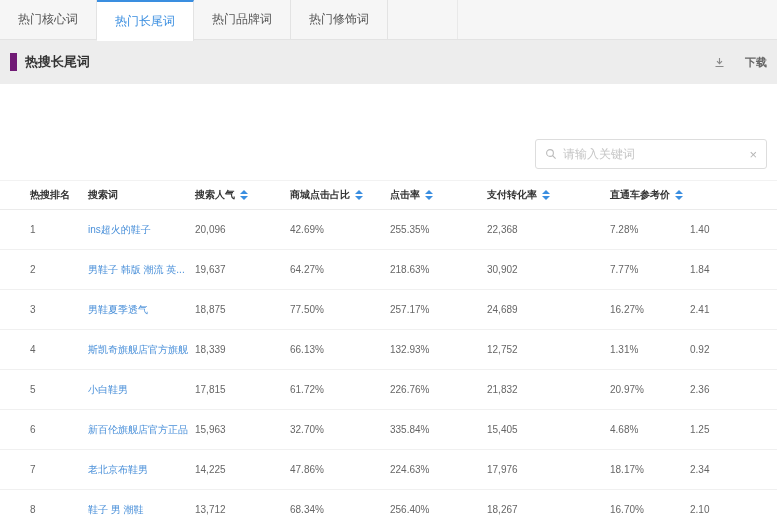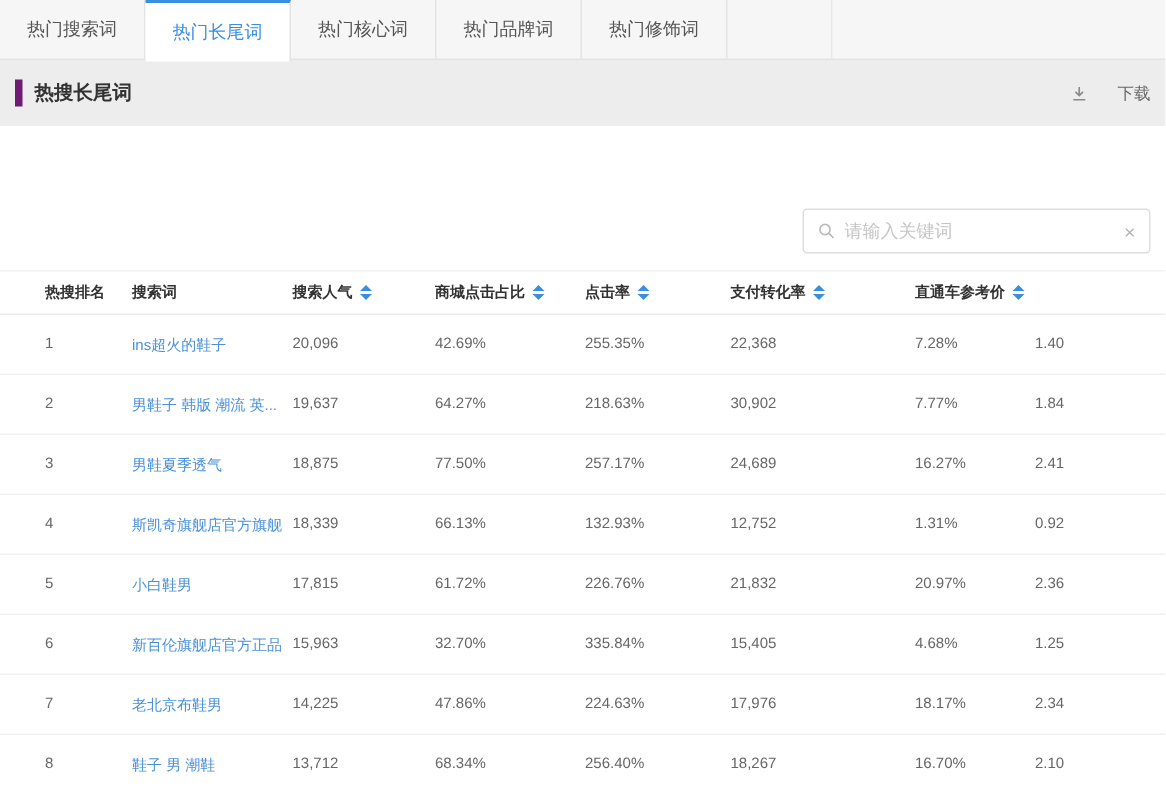--- a/index.html
+++ b/index.html
@@ -9,24 +9,24 @@
   
   .tabbar { display:flex; height:40px; background:#f6f6f6; border-bottom:1px solid #e3e3e3; }
   .tab { width:97px; display:flex; align-items:center; justify-content:center;
     font-size:12px; color:#555; border-right:1px solid #e3e3e3; cursor:pointer; }
   .tab.active { background:#fff; color:#3a8ee0; border-top:2px solid #3a8ee0;
     height:41px; margin-bottom:-1px; }
   .tab-filler { width:70px; border-right:1px solid #e9e9e9; }
 
   
   .strip { height:44px; background:#ededed; display:flex; align-items:center; padding:0 10px; }
-  .strip-title { border-left:5px solid #701a75; padding-left:8px; font-size:13px;
+  .strip-title { border-left:7px solid #701a75; padding-left:8px; font-size:13px;
     font-weight:bold; color:#333; }
   .download { margin-left:auto; display:flex; align-items:center; gap:20px;
-    font-size:11px; color:#666; cursor:pointer; }
+    font-size:11px; color:#666; cursor:pointer;font-weight:bold; }
   .download svg { display:block; }
 
   
   .content { background:#fff;margin-top:38px; }
   .search-row { display:flex; justify-content:flex-end; padding:17px 10px 0 10px; }
   .search-box { width:232px; height:30px; border:1px solid #ddd; border-radius:3px;
     display:flex; align-items:center; padding:0 9px; background:#fff; }
   .search-box svg { flex:0 0 auto; }
   .search-box input { flex:1; border:none; outline:none; font-size:12px; color:#666;
     margin-left:6px; min-width:0; font-family:inherit; background:transparent; }
@@ -46,23 +46,22 @@
   .sort { display:inline-flex; flex-direction:column; gap:2px; margin-left:5px; cursor:pointer; }
   .sort i { display:block; width:0; height:0; border-left:4px solid transparent;
     border-right:4px solid transparent; }
   .sort .up { border-bottom:4px solid #3a8ee0; }
   .sort .down { border-top:4px solid #3a8ee0; }
 </style>
 </head>
 <body>
 
 <div class="tabbar">
-  <div class="tab">热门搜索词</div>
+  <div class="tab">热门核心词</div>
   <div class="tab active">热门长尾词</div>
-  <div class="tab">热门核心词</div>
   <div class="tab">热门品牌词</div>
   <div class="tab">热门修饰词</div>
   <div class="tab-filler"></div>
 </div>
 
 <div class="strip">
   <div class="strip-title">热搜长尾词</div>
   <div class="download">
     <svg width="11" height="11" viewBox="0 0 11 11">
       <path d="M5.5 1v5.2 M3 4.2l2.5 2.5 2.5-2.5 M1.5 9.5h8" stroke="#8a8a8a" stroke-width="1.1" fill="none"></path>

